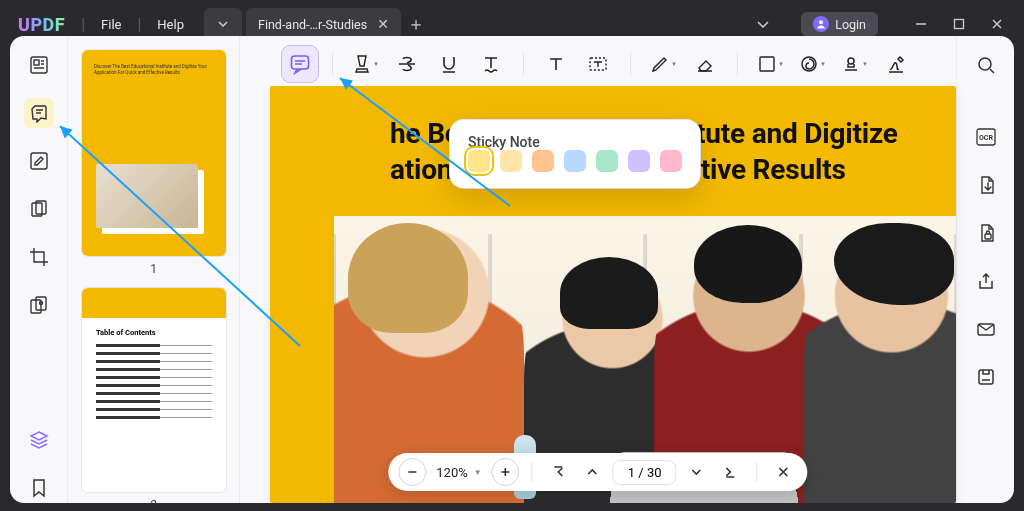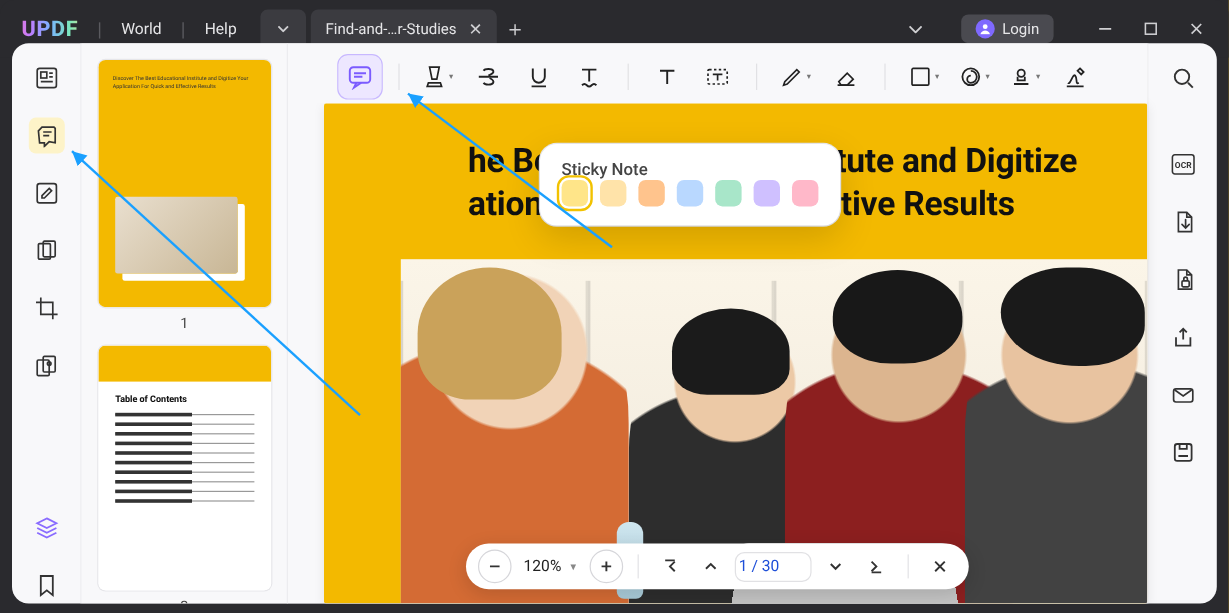--- a/index.html
+++ b/index.html
@@ -84,35 +84,35 @@
   .p4-hair{position:absolute;left:30px;top:0;width:120px;height:82px;background:#1a1a1a;border-radius:50% 50% 45% 60%;}
   .laptop{position:absolute;left:280px;bottom:-4px;width:180px;height:60px;background:#c4c4c4;border-radius:6px 6px 0 0;transform:perspective(300px) rotateX(30deg);}
   .bottle{position:absolute;left:180px;bottom:4px;width:22px;height:64px;background:linear-gradient(#cfe6ef,#a8cbd9);border-radius:10px 10px 6px 6px;}
 
   
   .zoombar { position:absolute; left:50%; transform:translateX(-50%); bottom:12px; height:38px; background:#fff; border-radius:20px; box-shadow:0 4px 16px rgba(0,0,0,.15); display:flex; align-items:center; padding:0 10px; gap:6px; z-index:15;}
   .zbtn { width:28px; height:28px; border-radius:50%; display:flex; align-items:center; justify-content:center; cursor:pointer; color:#333; border:1px solid #d6d6da;}
   .zbtn.plain{border:none;}
   .zoom-value { font-size:13px; color:#222; padding:0 4px; display:flex; align-items:center; gap:6px;}
   .zoom-value .caret{font-size:8px;color:#888;}
-  .page-ind { width:64px; text-align:left; font-size:13px; color:#1d4ed8; border:1px solid #e1e1e4; border-radius:8px; padding:4px 2px; }
+  .page-ind { width:64px; text-align:center; font-size:13px; color:#000000; border:1px solid #e1e1e4; border-radius:8px; padding:4px 2px; }
   .z-sep{width:1px;height:20px;background:#e2e2e6;margin:0 6px;}
 
   
   .arrow{position:absolute;pointer-events:none;z-index:30;}
 
   svg{display:block;}
 </style>
 </head>
 <body>
 
 <div class="titlebar">
   <span class="logo">UPDF</span>
   <span class="menu-divider">|</span>
-  <span class="menu-item">World</span>
+  <span class="menu-item">File</span>
   <span class="menu-divider">|</span>
   <span class="menu-item">Help</span>
 
   <div class="tabstrip">
     <div class="drop-tab">
       <svg width="10" height="6" viewBox="0 0 10 6">
           <path d="M1 1l4 4 4-4" fill="none" stroke="#cfcfd2" stroke-width="1.5"></path>
         </svg>
     </div>
     <div class="doc-tab">

